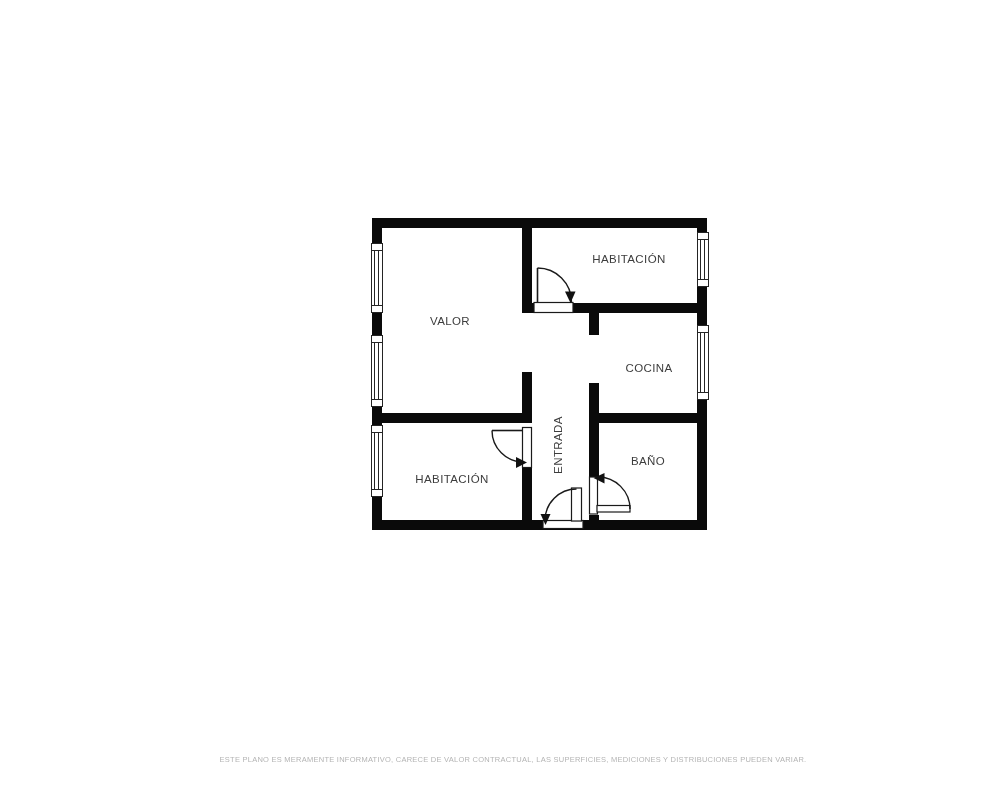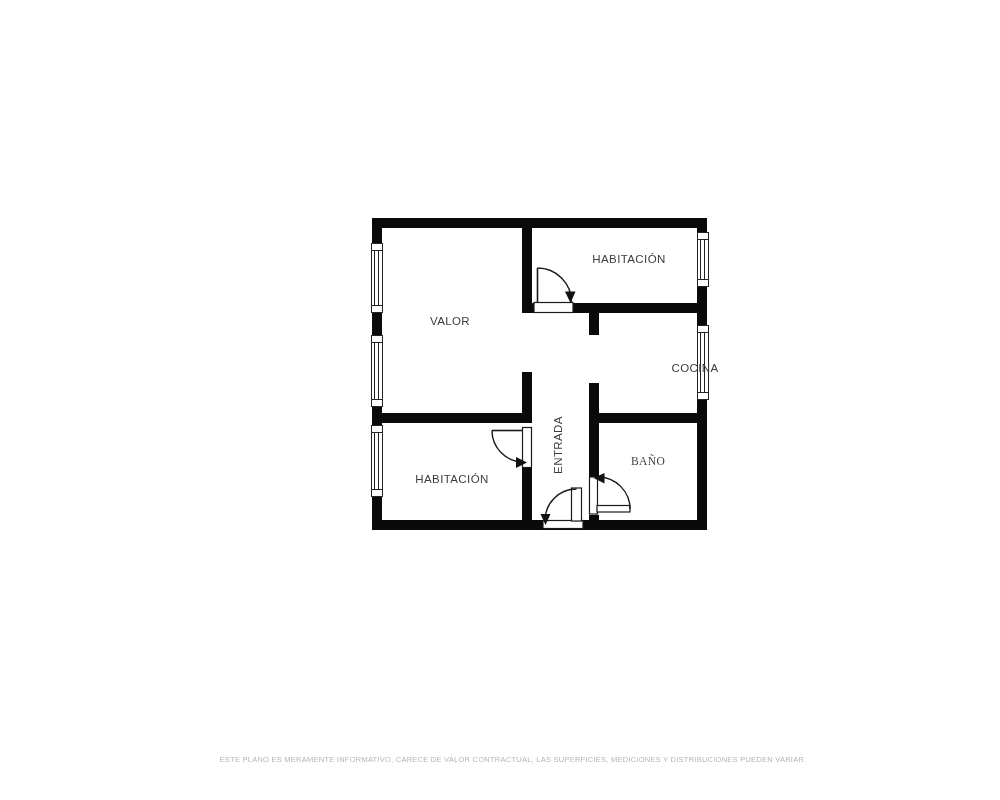--- a/index.html
+++ b/index.html
@@ -121,23 +121,23 @@
         <path class="door-arc" d="M576.5,489 A31.5,31.5 0 0 0 545,520.5"></path>
         <polygon class="door-arrow" points="545.5,525 540.5,514 550.5,514"></polygon>
       </g>
     </g>
   </svg>
 
   <div class="room-label" style="left:450px; top:322px;">VALOR</div>
 
   <div class="room-label" style="left:629px; top:260px;">HABITACIÓN</div>
 
-  <div class="room-label" style="left:649px; top:369px;margin-left:46px;">COCINA</div>
+  <div class="room-label" style="left:649px; top:369px;">COCINA</div>
 
   <div class="room-label vertical" style="left:559px; top:445px;">ENTRADA</div>
 
-  <div class="room-label" style="left:648px; top:462px;font-family:Liberation Serif, serif;">BAÑO</div>
+  <div class="room-label" style="left:648px; top:462px;">BAÑO</div>
 
   <div class="room-label" style="left:452px; top:480px;">HABITACIÓN</div>
 
   <div class="disclaimer">ESTE PLANO ES MERAMENTE INFORMATIVO, CARECE DE VALOR CONTRACTUAL, LAS SUPERFICIES, MEDICIONES Y DISTRIBUCIONES PUEDEN VARIAR.</div>
 
 </div>
 
 </body></html>

